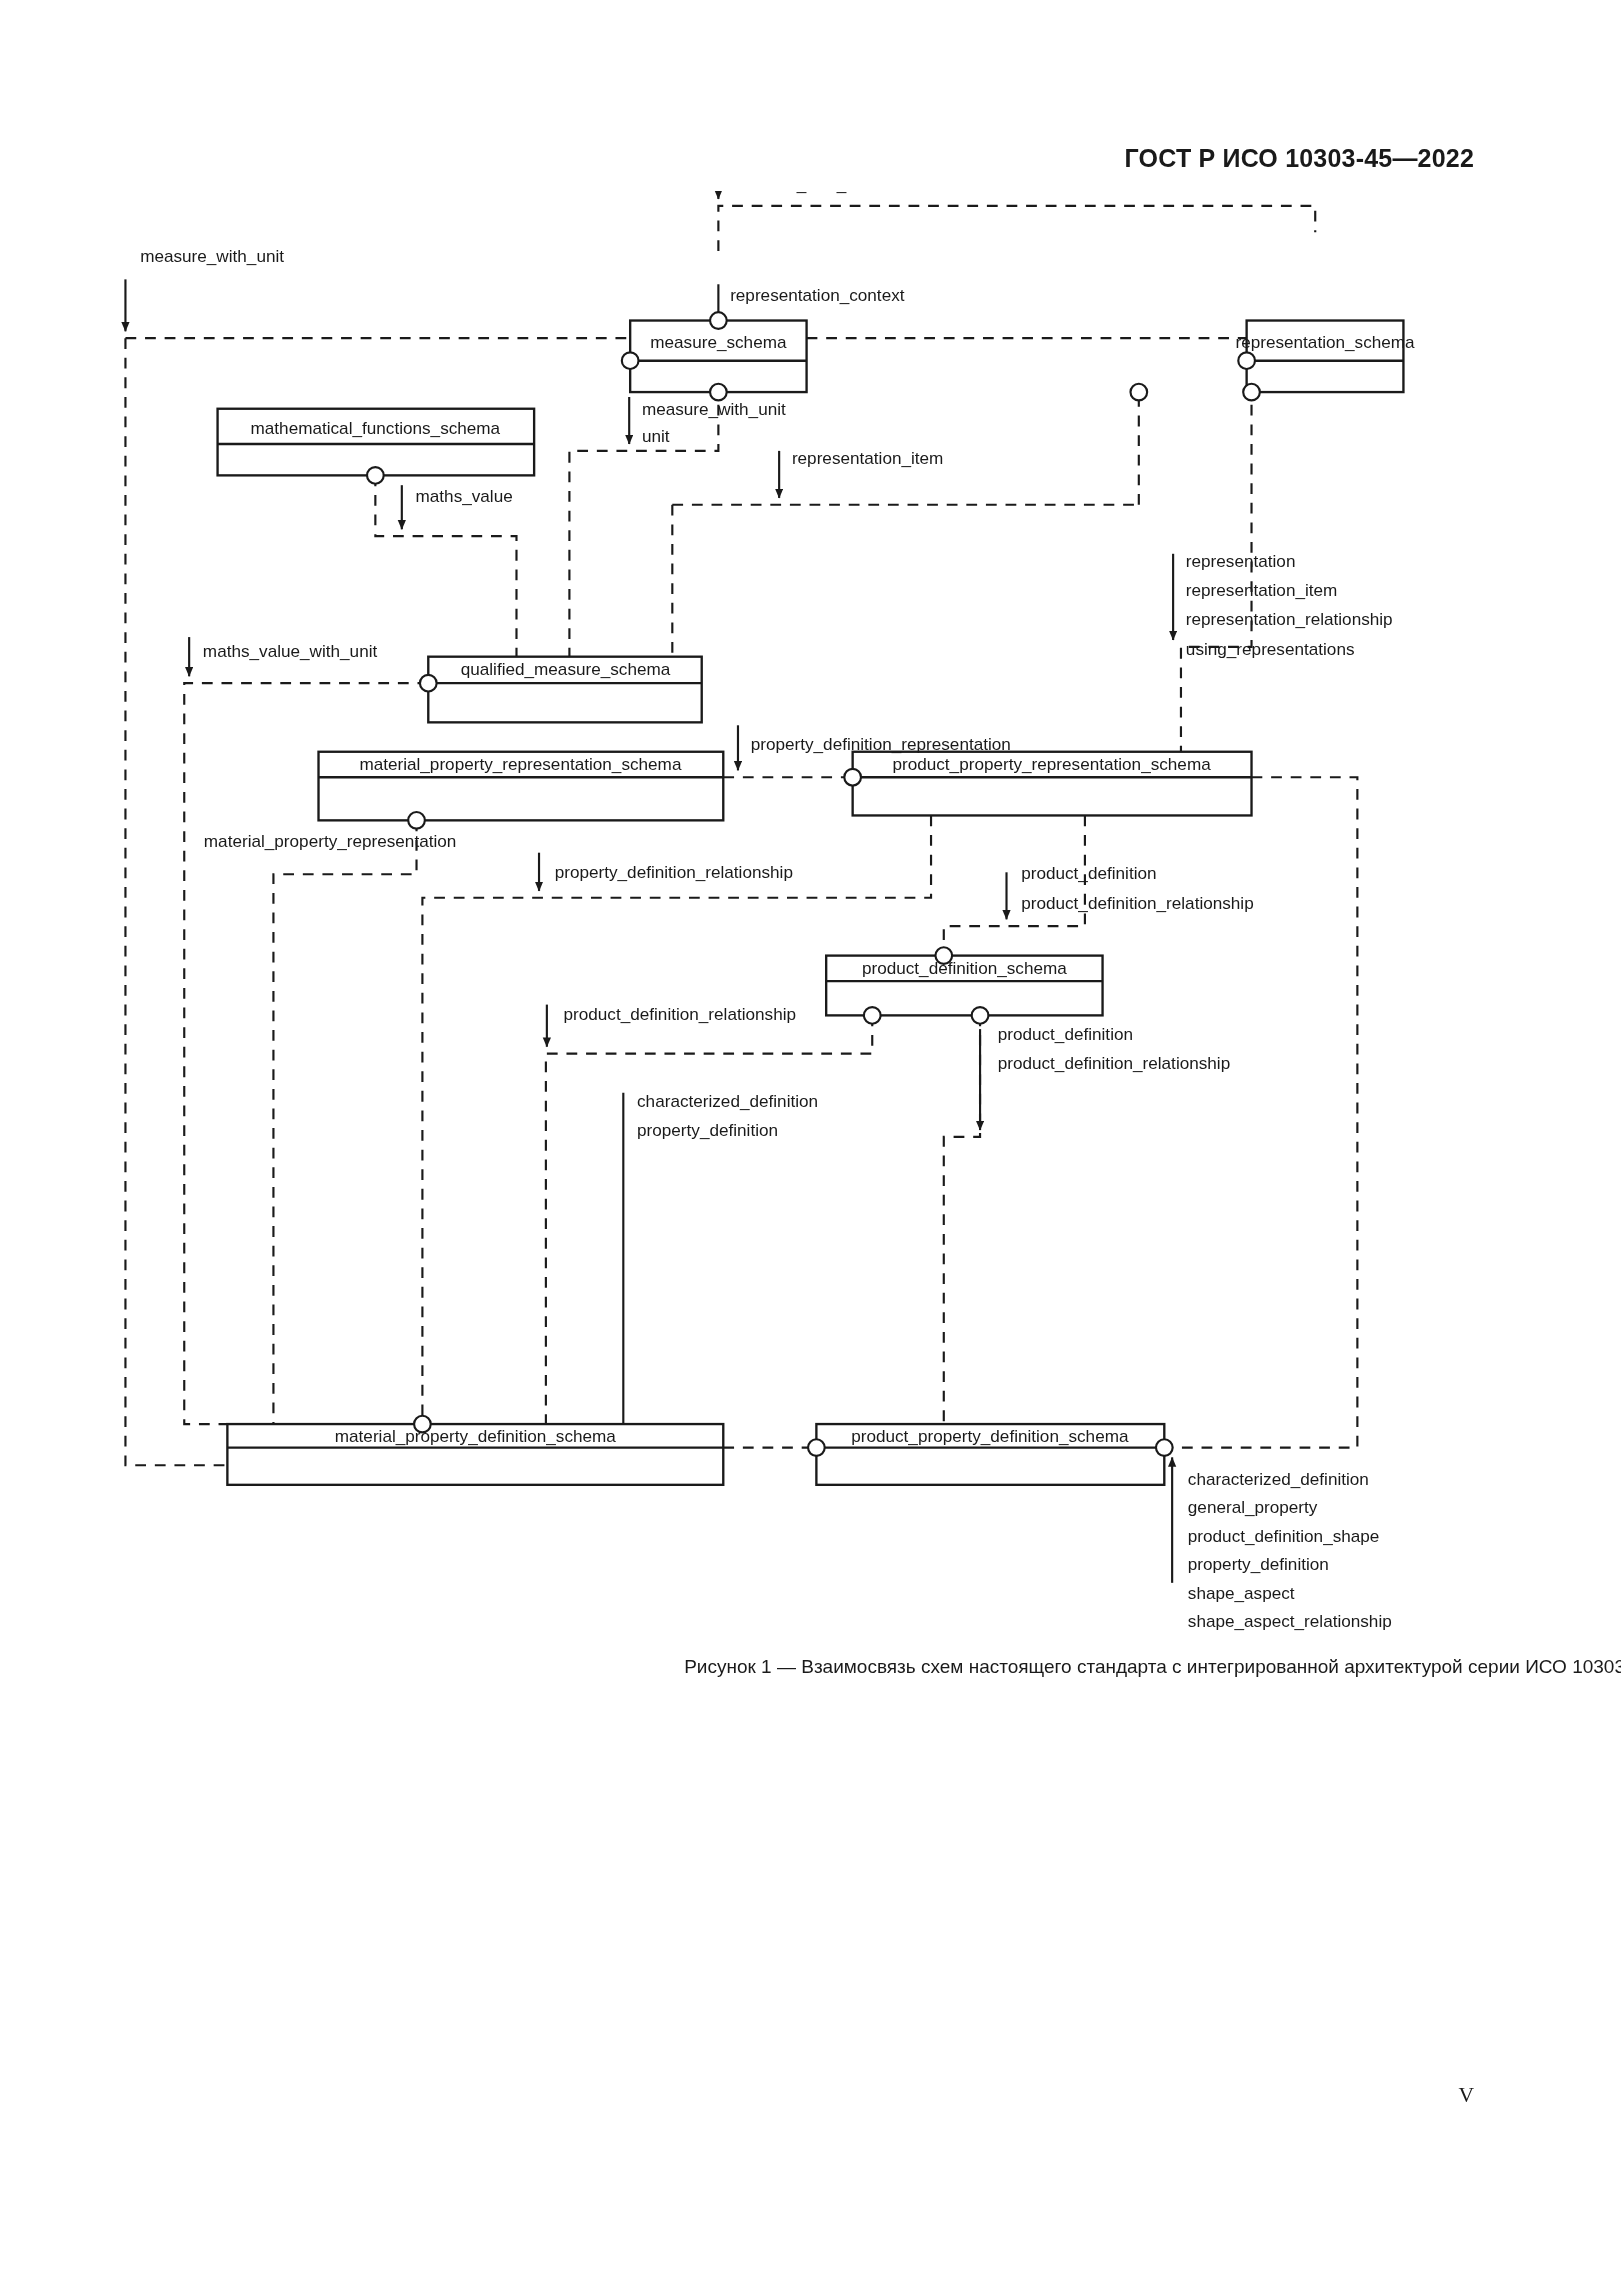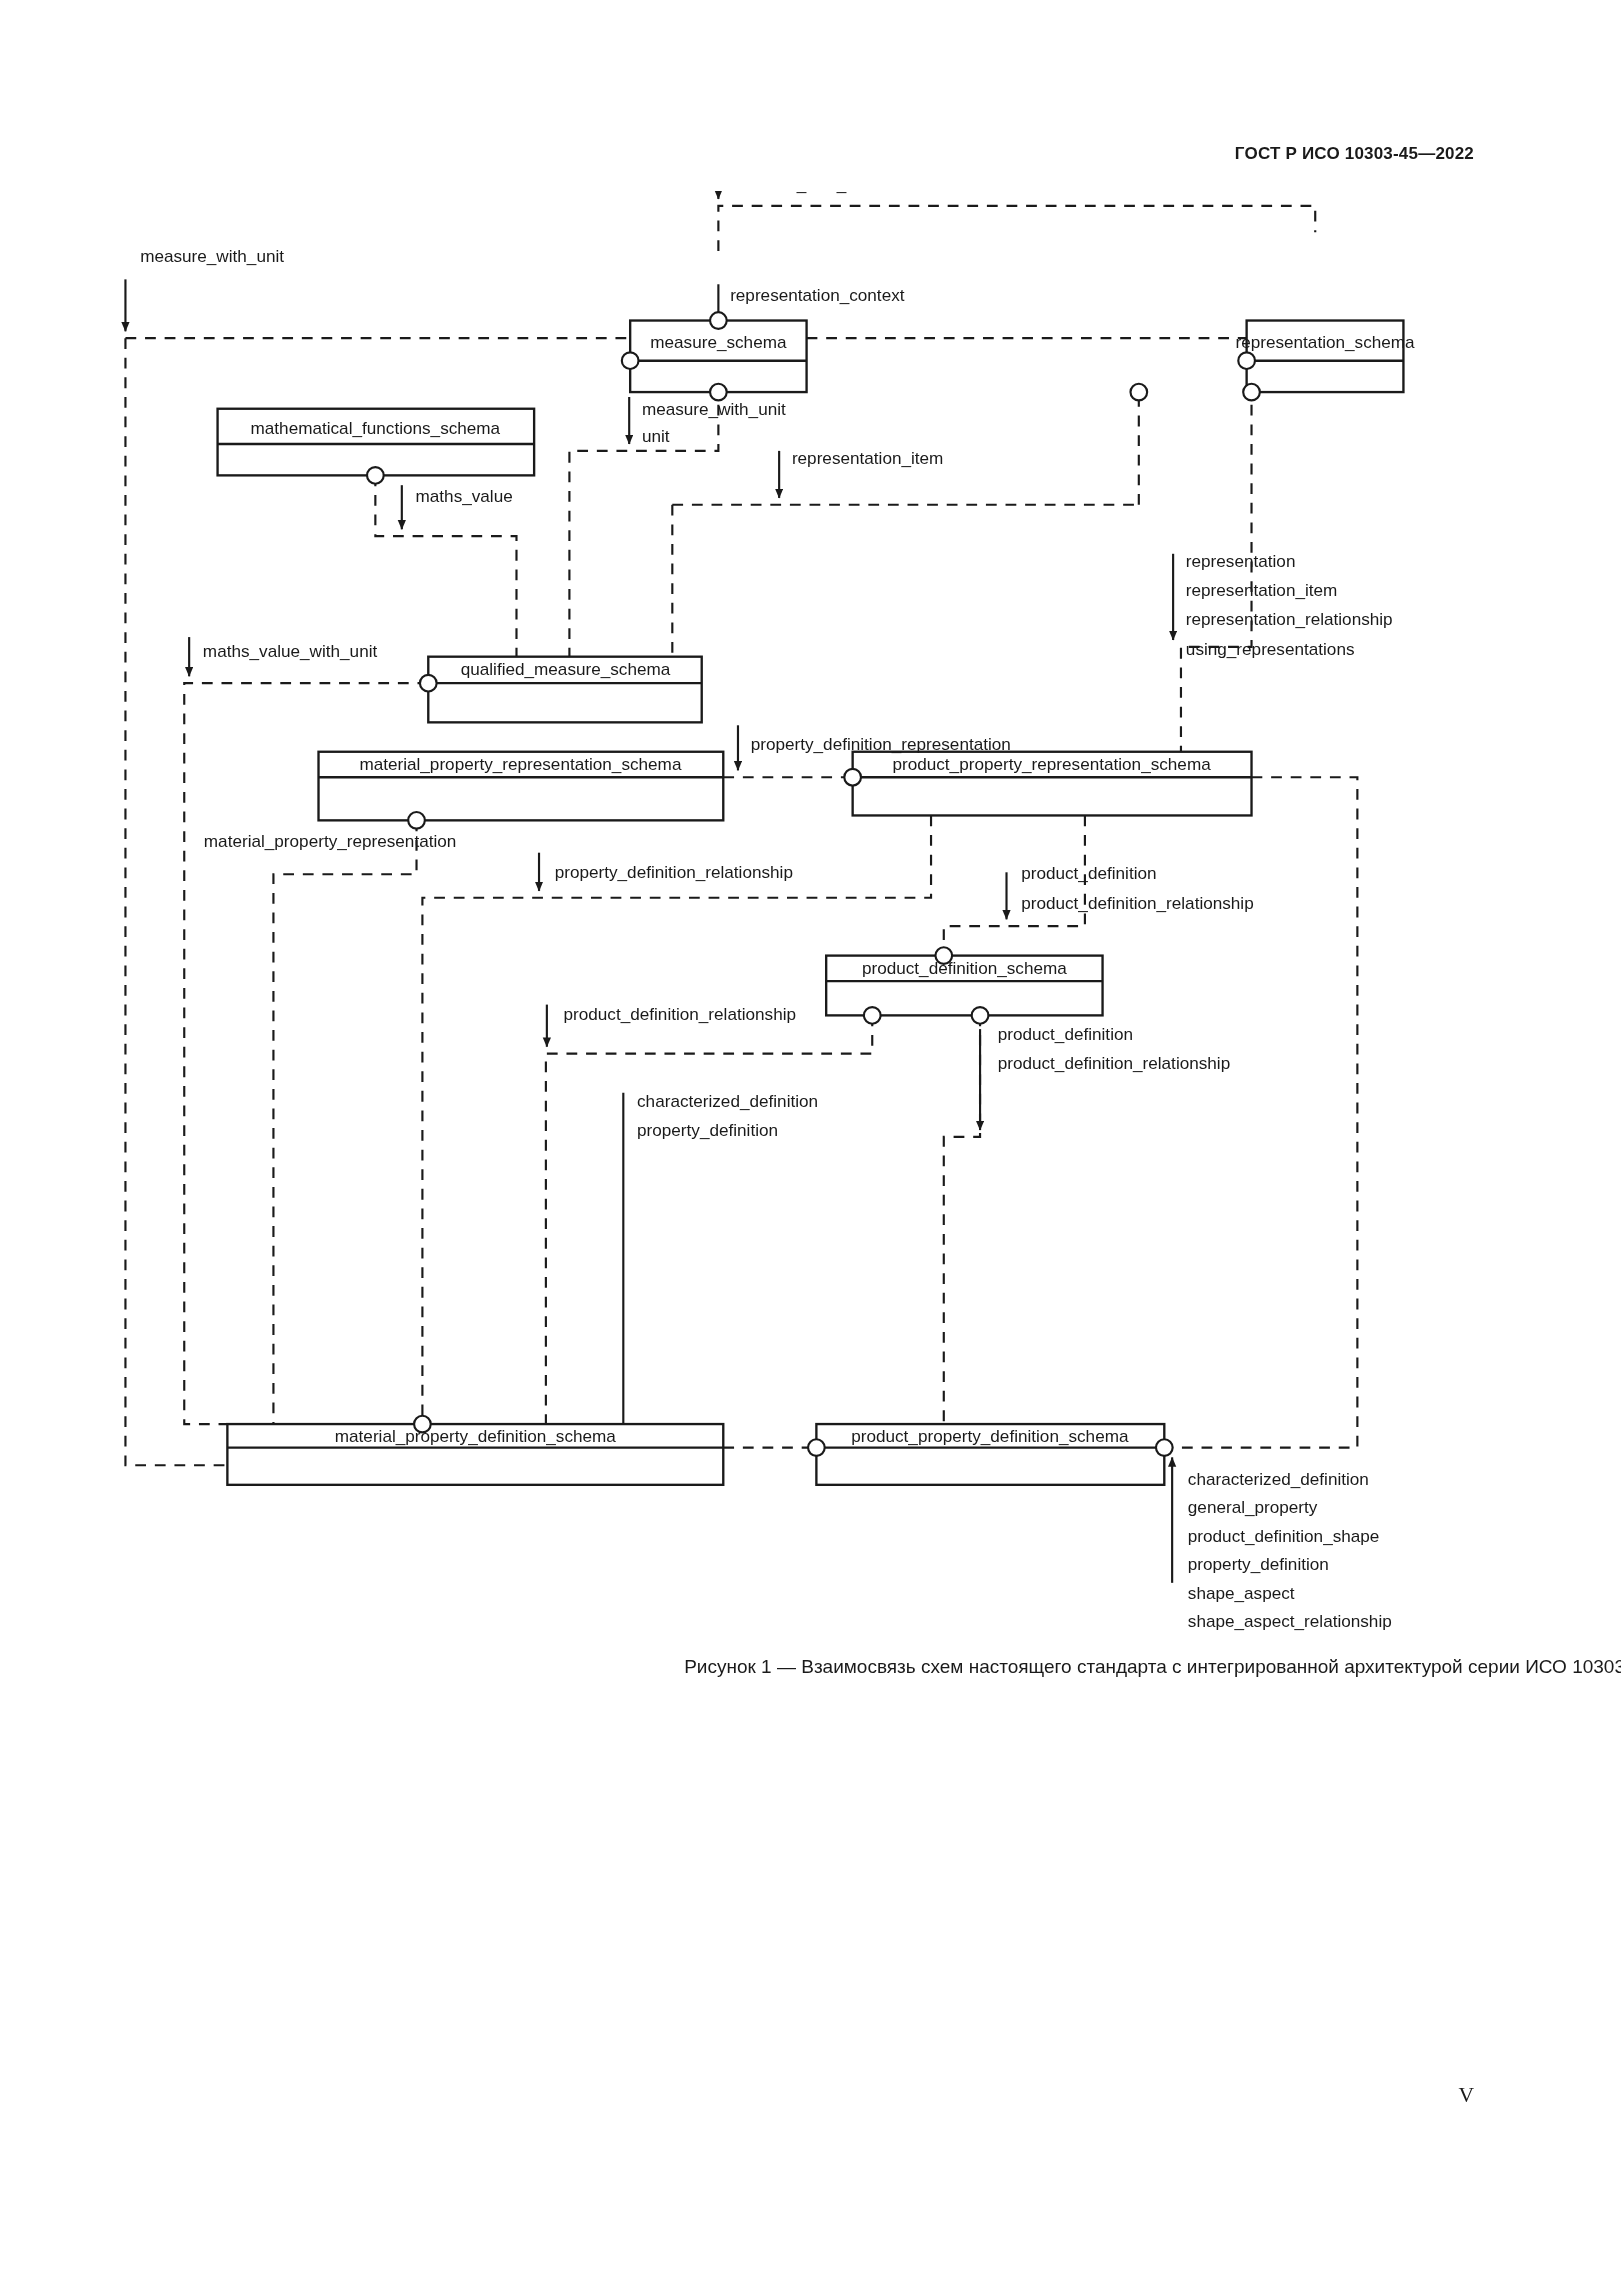--- a/index.html
+++ b/index.html
@@ -12,21 +12,21 @@
     height: 2293px;
     position: relative;
     font-family: "Liberation Sans", sans-serif;
     color: #1a1a1a;
     overflow: hidden;
   }
   .page-header {
     position: absolute;
     top: 144px;
     right: 147px;
-    font-size: 17px;
+    font-size: 25px;
     font-weight: bold;
     letter-spacing: 0.2px;
     white-space: nowrap;
   }
   .figure-wrap {
     position: absolute;
     top: 191px;
     left: 0;
     width: 1621px;
     height: 1441px;

